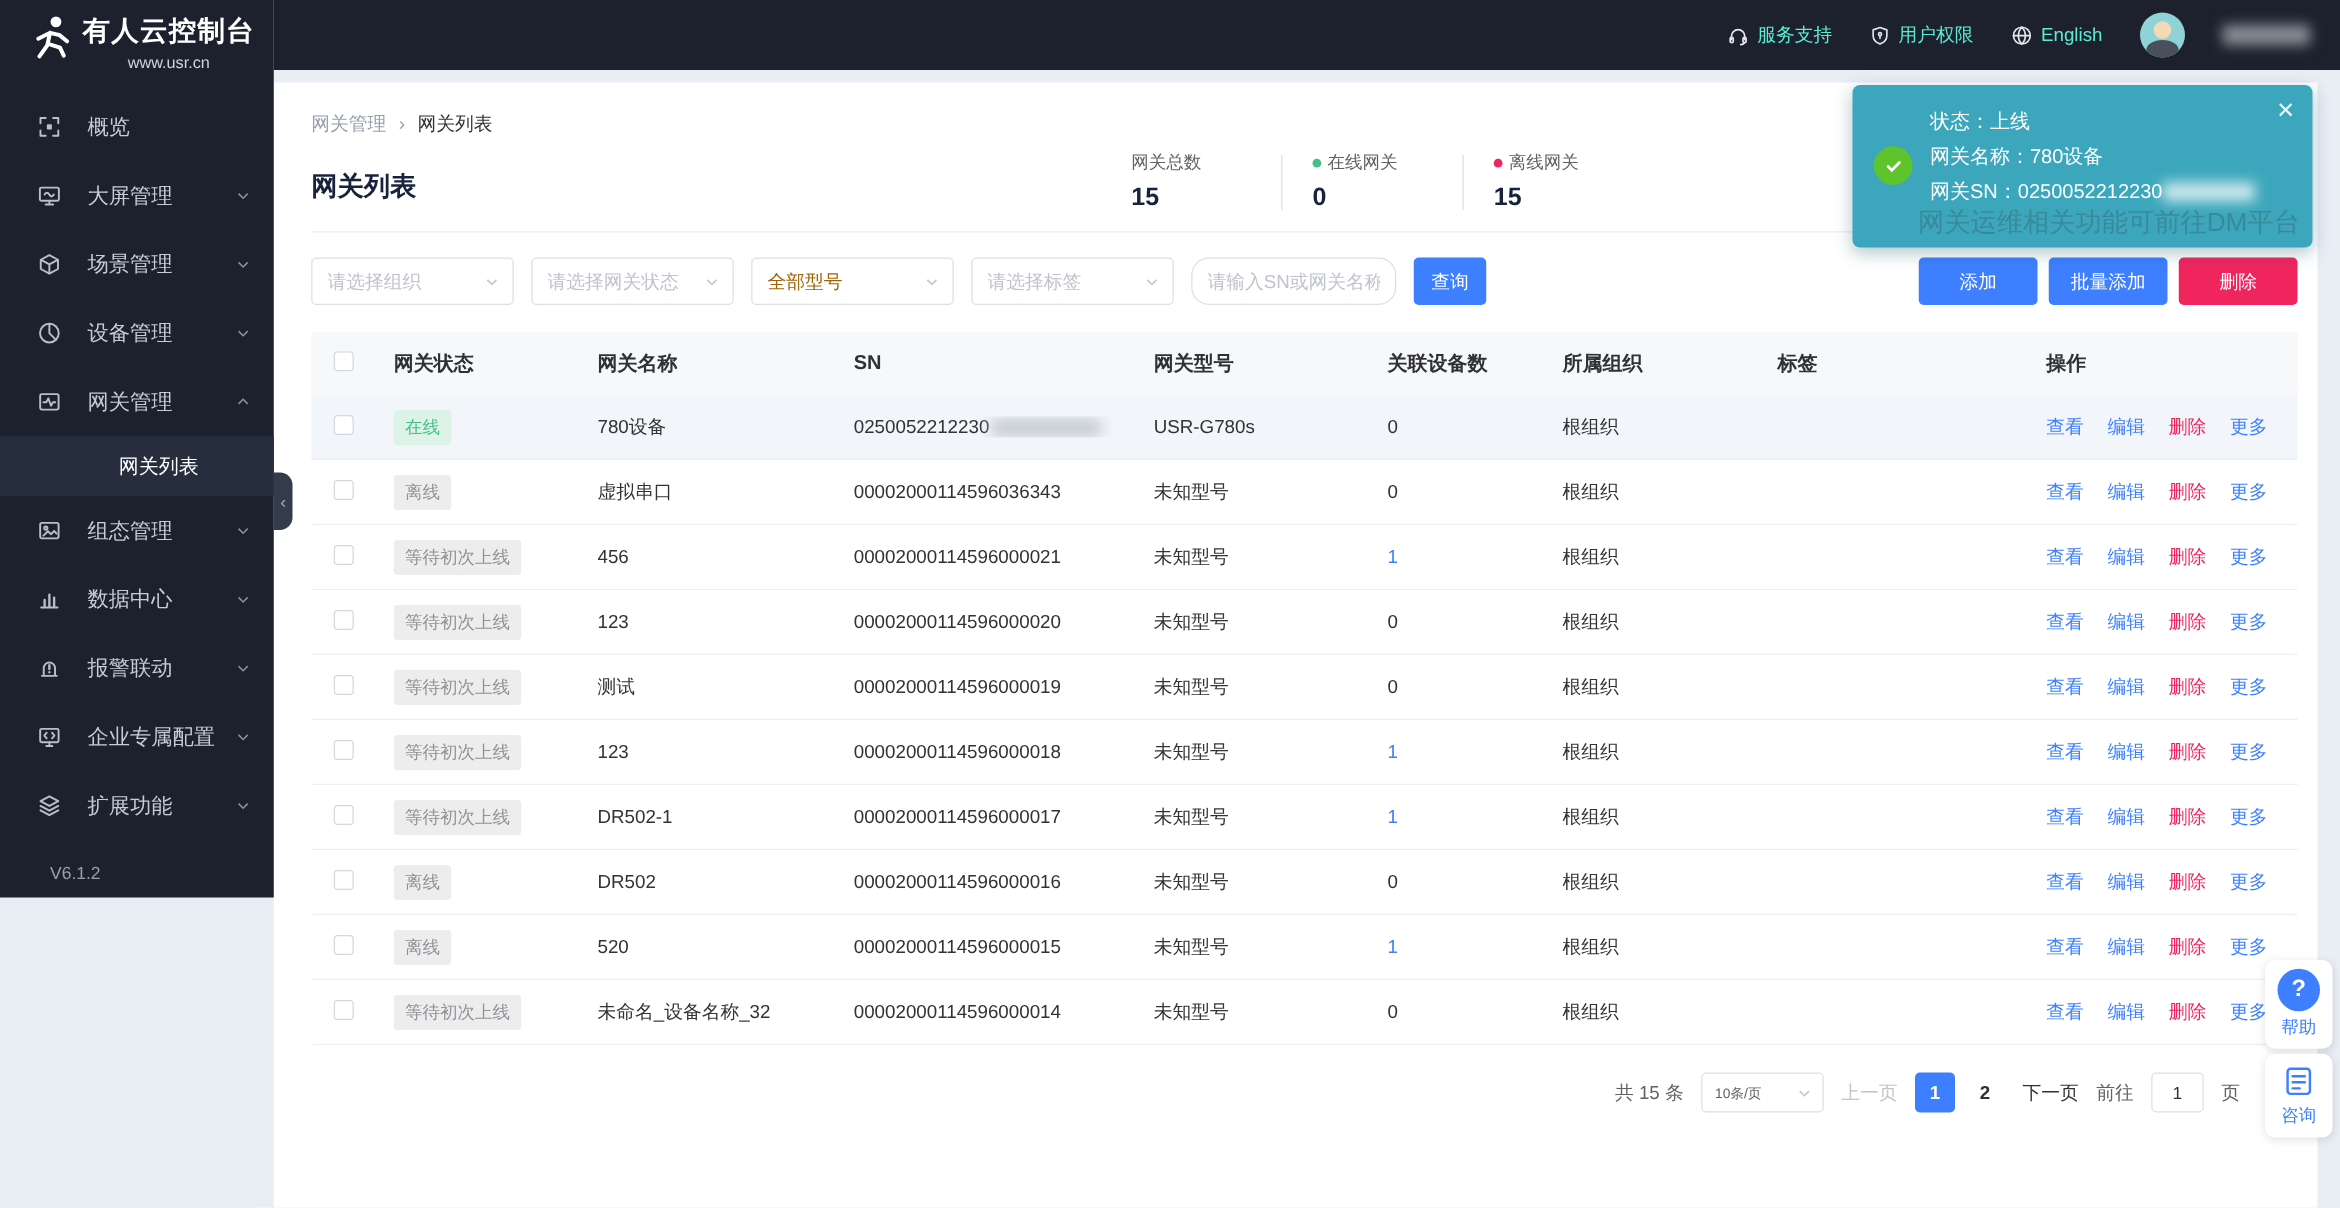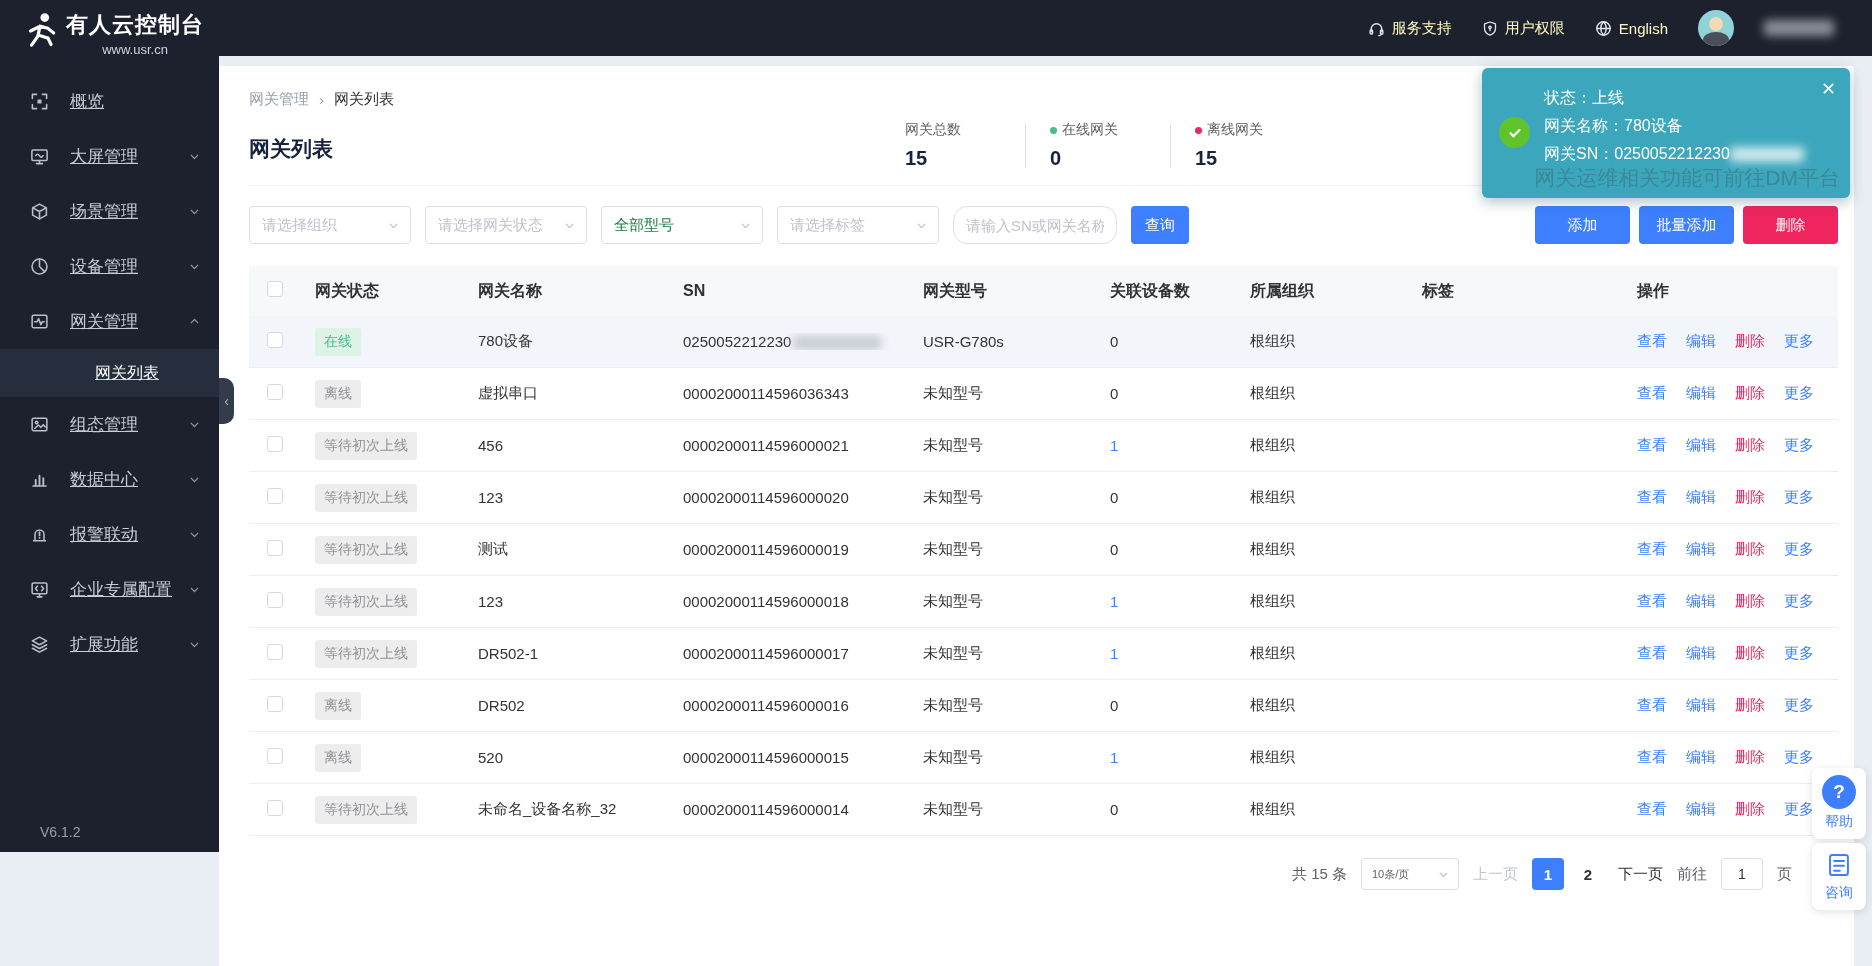--- a/index.html
+++ b/index.html
@@ -4,35 +4,35 @@
 <style>
   * { box-sizing: border-box; margin: 0; padding: 0; }
   html,body { width:1872px; height:966px; overflow:hidden;
     font-family:"Liberation Sans","DejaVu Sans",sans-serif; background:#e9edf4; }
   
   .topbar { position:absolute; left:219px; top:0; right:0; height:56px; background:#1c212d;
     display:flex; align-items:center; z-index:20; }
   .nav-tabs { display:flex; height:56px; align-items:stretch; }
   .nav-tab { display:flex; align-items:center; padding:0 24px; color:#c3c8d2; font-size:16px; cursor:pointer; }
   .nav-tab.active { background:#2b3242; color:#4f7dff; font-weight:bold; }
-  .topbar-right { margin-left:auto; display:flex; align-items:center; gap:30px; padding-right:38px; color:#fef9c3; font-size:15px; }
+  .topbar-right { margin-left:auto; display:flex; align-items:center; gap:30px; padding-right:24px; color:#5eead4; font-size:15px; }
   .top-link { display:flex; align-items:center; gap:7px; cursor:pointer; }
   .top-link svg { stroke:#e3e6ec; }
   .avatar { width:36px; height:36px; border-radius:50%; background:#8fd3d8; position:relative; overflow:hidden; }
   .avatar .head { position:absolute; left:11px; top:7px; width:14px; height:14px; border-radius:50%; background:#f3d9b5; }
   .avatar .body { position:absolute; left:5px; top:22px; width:26px; height:16px; border-radius:50% 50% 0 0; background:#4a4f5c; }
   .blur { display:inline-block; vertical-align:middle; border-radius:2px; filter:blur(5px); }
   .user-blur { width:70px; height:16px; background:#8a8f98; }
   
-  .sidebar { position:absolute; left:0; top:0; width:219px; height:852px; background:#1c212d; z-index:25; color:#c6cbd4; }
+  .sidebar { position:absolute; left:0; top:0; width:219px; height:718px; background:#1c212d; z-index:25; color:#c6cbd4; }
   .logo { display:flex; align-items:flex-start; padding:10px 0 0 24px; gap:8px; height:66px; }
   .logo-text { display:flex; flex-direction:column; align-items:center; }
   .logo-title { color:#fff; font-size:22px; font-weight:bold; letter-spacing:1px; }
   .logo-sub { color:#cfd3da; font-size:13px; margin-top:2px; }
-  .side-menu { margin-top:8px;text-decoration:underline; }
+  .side-menu { margin-top:8px; }
   .side-item { display:flex; align-items:center; height:55px; padding:0 18px 0 30px; font-size:17px; cursor:pointer; }
   .side-item .s-icon { width:20px; height:20px; margin-right:20px; color:#b9bfca; display:flex; align-items:center; }
   .side-item .s-label { flex:1; }
   .side-item .s-chev { color:#8b92a0; display:flex; }
   .side-item .s-chev.up svg { transform:rotate(180deg); }
   .side-sub { height:48px; display:flex; align-items:center; padding-left:95px; font-size:16px; cursor:pointer; color:#c6cbd4; }
   .side-sub.active { background:#262d3c; color:#ffffff; }
   .version { position:absolute; left:40px; bottom:12px; color:#9aa0ab; font-size:14px; }
   .collapse-tab { position:absolute; left:219px; top:378px; width:15px; height:46px; background:#343b4b;
     border-radius:0 10px 10px 0; color:#aab0bc; display:flex; align-items:center; justify-content:center;
@@ -47,21 +47,21 @@
   .stats { position:absolute; left:656px; top:-14px; display:flex; align-items:center; }
   .stat { width:120px; }
   .stat-label { font-size:14px; color:#606266; display:flex; align-items:center; gap:5px; }
   .dot { width:7px; height:7px; border-radius:50%; display:inline-block; }
   .stat-num { font-size:20px; font-weight:bold; color:#17233d; margin-top:8px; }
   .stat-div { width:1px; height:44px; background:#dcdfe6; margin:0 24px 0 0; }
   
   .filter-row { display:flex; align-items:center; margin-top:20px; position:relative; }
   .sel { width:162px; height:38px; border:1px solid #dcdfe6; border-radius:4px; display:flex; align-items:center;
     padding:0 10px 0 12px; margin-right:14px; font-size:15px; color:#bfc3cc; background:#fff; cursor:pointer; }
-  .sel.has-val { color:#15803d;justify-content:space-between; }
+  .sel.has-val { color:#a16207;justify-content:space-between; }
   .sel .sel-txt { flex:1; }
   .sel svg { stroke:#c0c4cc; }
   .txt-input { width:164px; height:38px; border:1px solid #dcdfe6; border-radius:14px; padding:0 12px;
     font-size:15px; color:#303133; margin-right:14px; font-family:inherit; }
   .txt-input::placeholder { color:#bfc3cc; }
   .btn { height:38px; border:none; border-radius:4px; color:#fff; font-size:15px; cursor:pointer; font-family:inherit; }
   .btn-search { width:58px; background:#3d7fff; }
   .right-btns { position:absolute; right:0; top:0; display:flex; gap:9px; }
   .btn-add,.btn-batch { width:95px; background:#3d7fff; }
   .btn-del { width:95px; background:#f0255e; }

